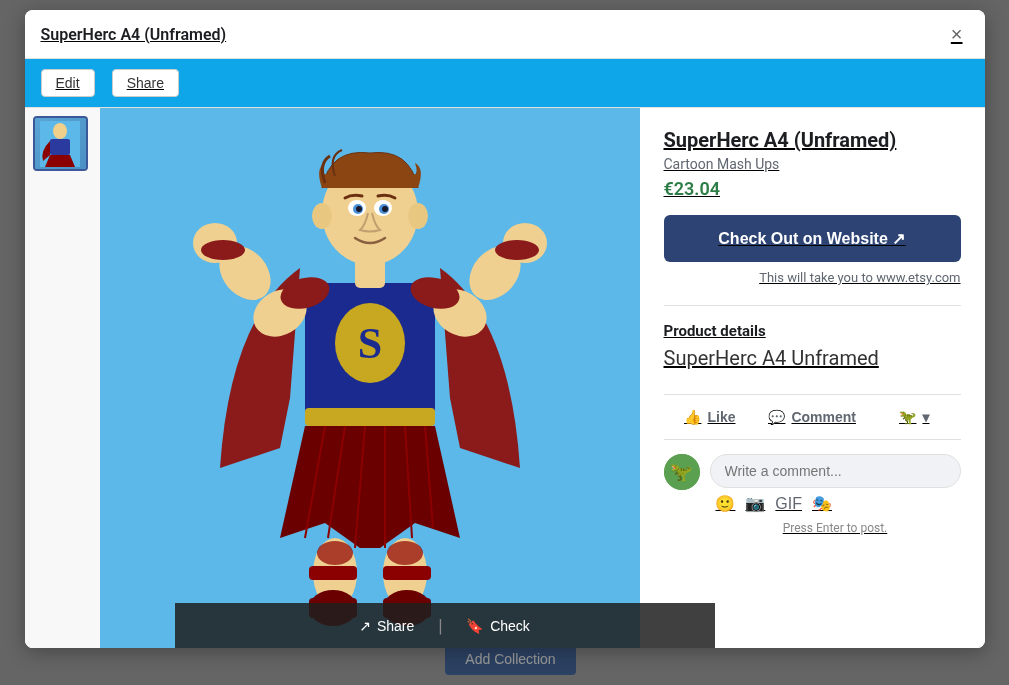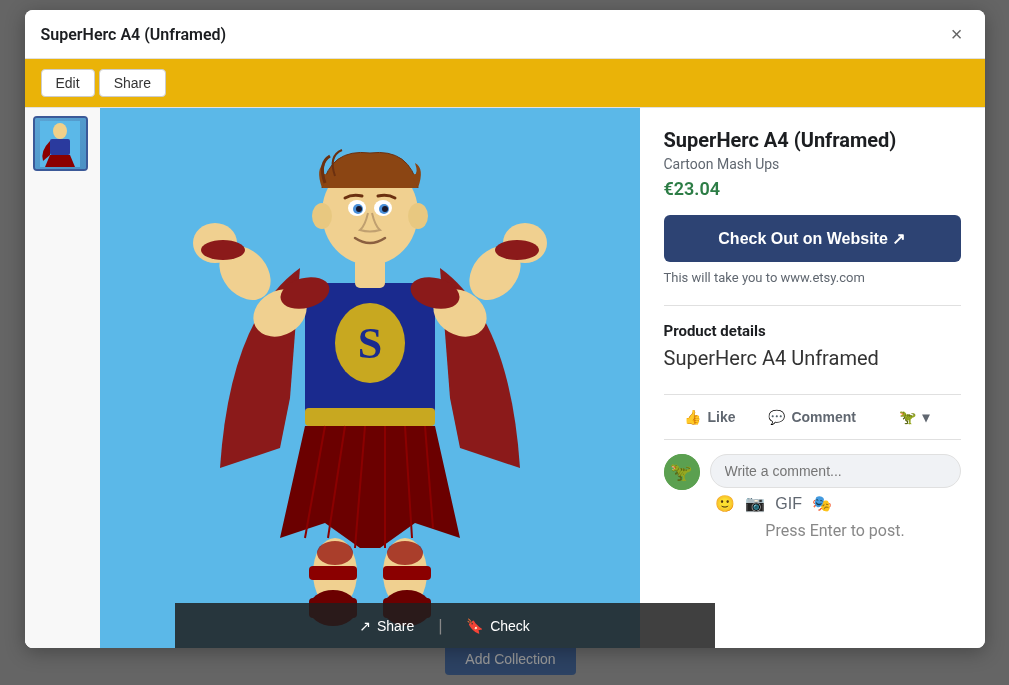--- a/index.html
+++ b/index.html
@@ -59,20 +59,21 @@
 
     
     .modal {
       background: white;
       border-radius: 8px;
       width: 960px;
       max-width: 990px;
       box-shadow: 0 4px 20px rgba(0,0,0,0.3);
       overflow: hidden;
       position: relative;
+      text-decoration: underline;
     }
 
     
     .modal-header {
       display: flex;
       align-items: center;
       justify-content: space-between;
       padding: 12px 16px;
       border-bottom: 1px solid #e0e0e0;
       background: white;
@@ -89,24 +90,24 @@
       cursor: pointer;
       color: #666;
       line-height: 1;
       padding: 2px 6px;
     }
 
     
     .modal-toolbar {
       display: flex;
       align-items: center;
-      gap: 4px;
+      gap: 17px;
       padding: 10px 16px;
       border-bottom: 1px solid #e0e0e0;
-      background: #eab308;
+      background: #0ea5e9;
     }
     .toolbar-btn {
       background: white;
       border: 1px solid #ccc;
       border-radius: 4px;
       padding: 5px 14px;
       font-size: 14px;
       cursor: pointer;
       color: #333;
     }
@@ -231,21 +232,21 @@
       border-radius: 6px;
       padding: 14px 20px;
       font-size: 16px;
       font-weight: 600;
       cursor: pointer;
       width: 100%;
       margin-bottom: 8px;
     }
 
     .checkout-note {
-      text-align: left;
+      text-align: right;
       font-size: 13px;
       color: #606770;
       margin-bottom: 20px;
     }
 
     .divider {
       border: none;
       border-top: 1px solid #e0e0e0;
       margin: 16px 0;
     }
@@ -326,21 +327,21 @@
     }
     .comment-icon-btn {
       background: none;
       border: none;
       cursor: pointer;
       color: #606770;
       font-size: 16px;
       padding: 2px;
     }
     .comment-hint {
-      font-size: 16px;
+      font-size: 12px;
       color: #888;
       text-align: center;
       margin-top: 6px;
     }
   </style>
 </head>
 <body>
 
 <div class="bg-hint"></div>
 

